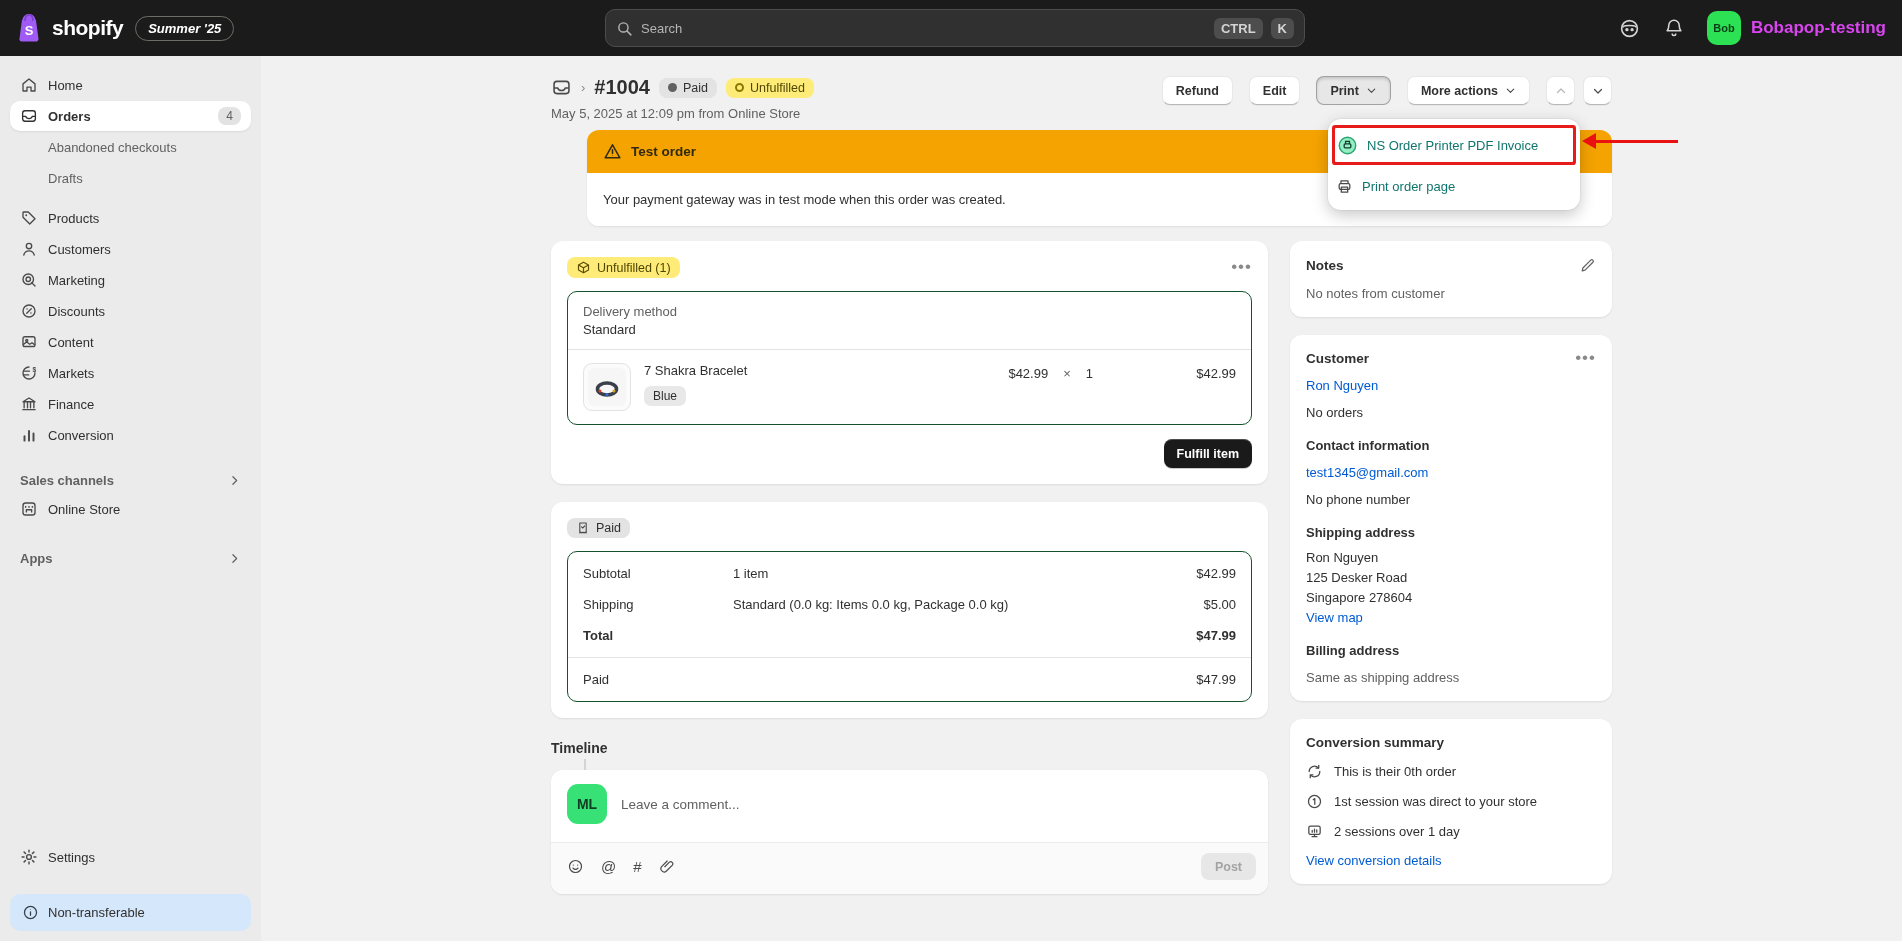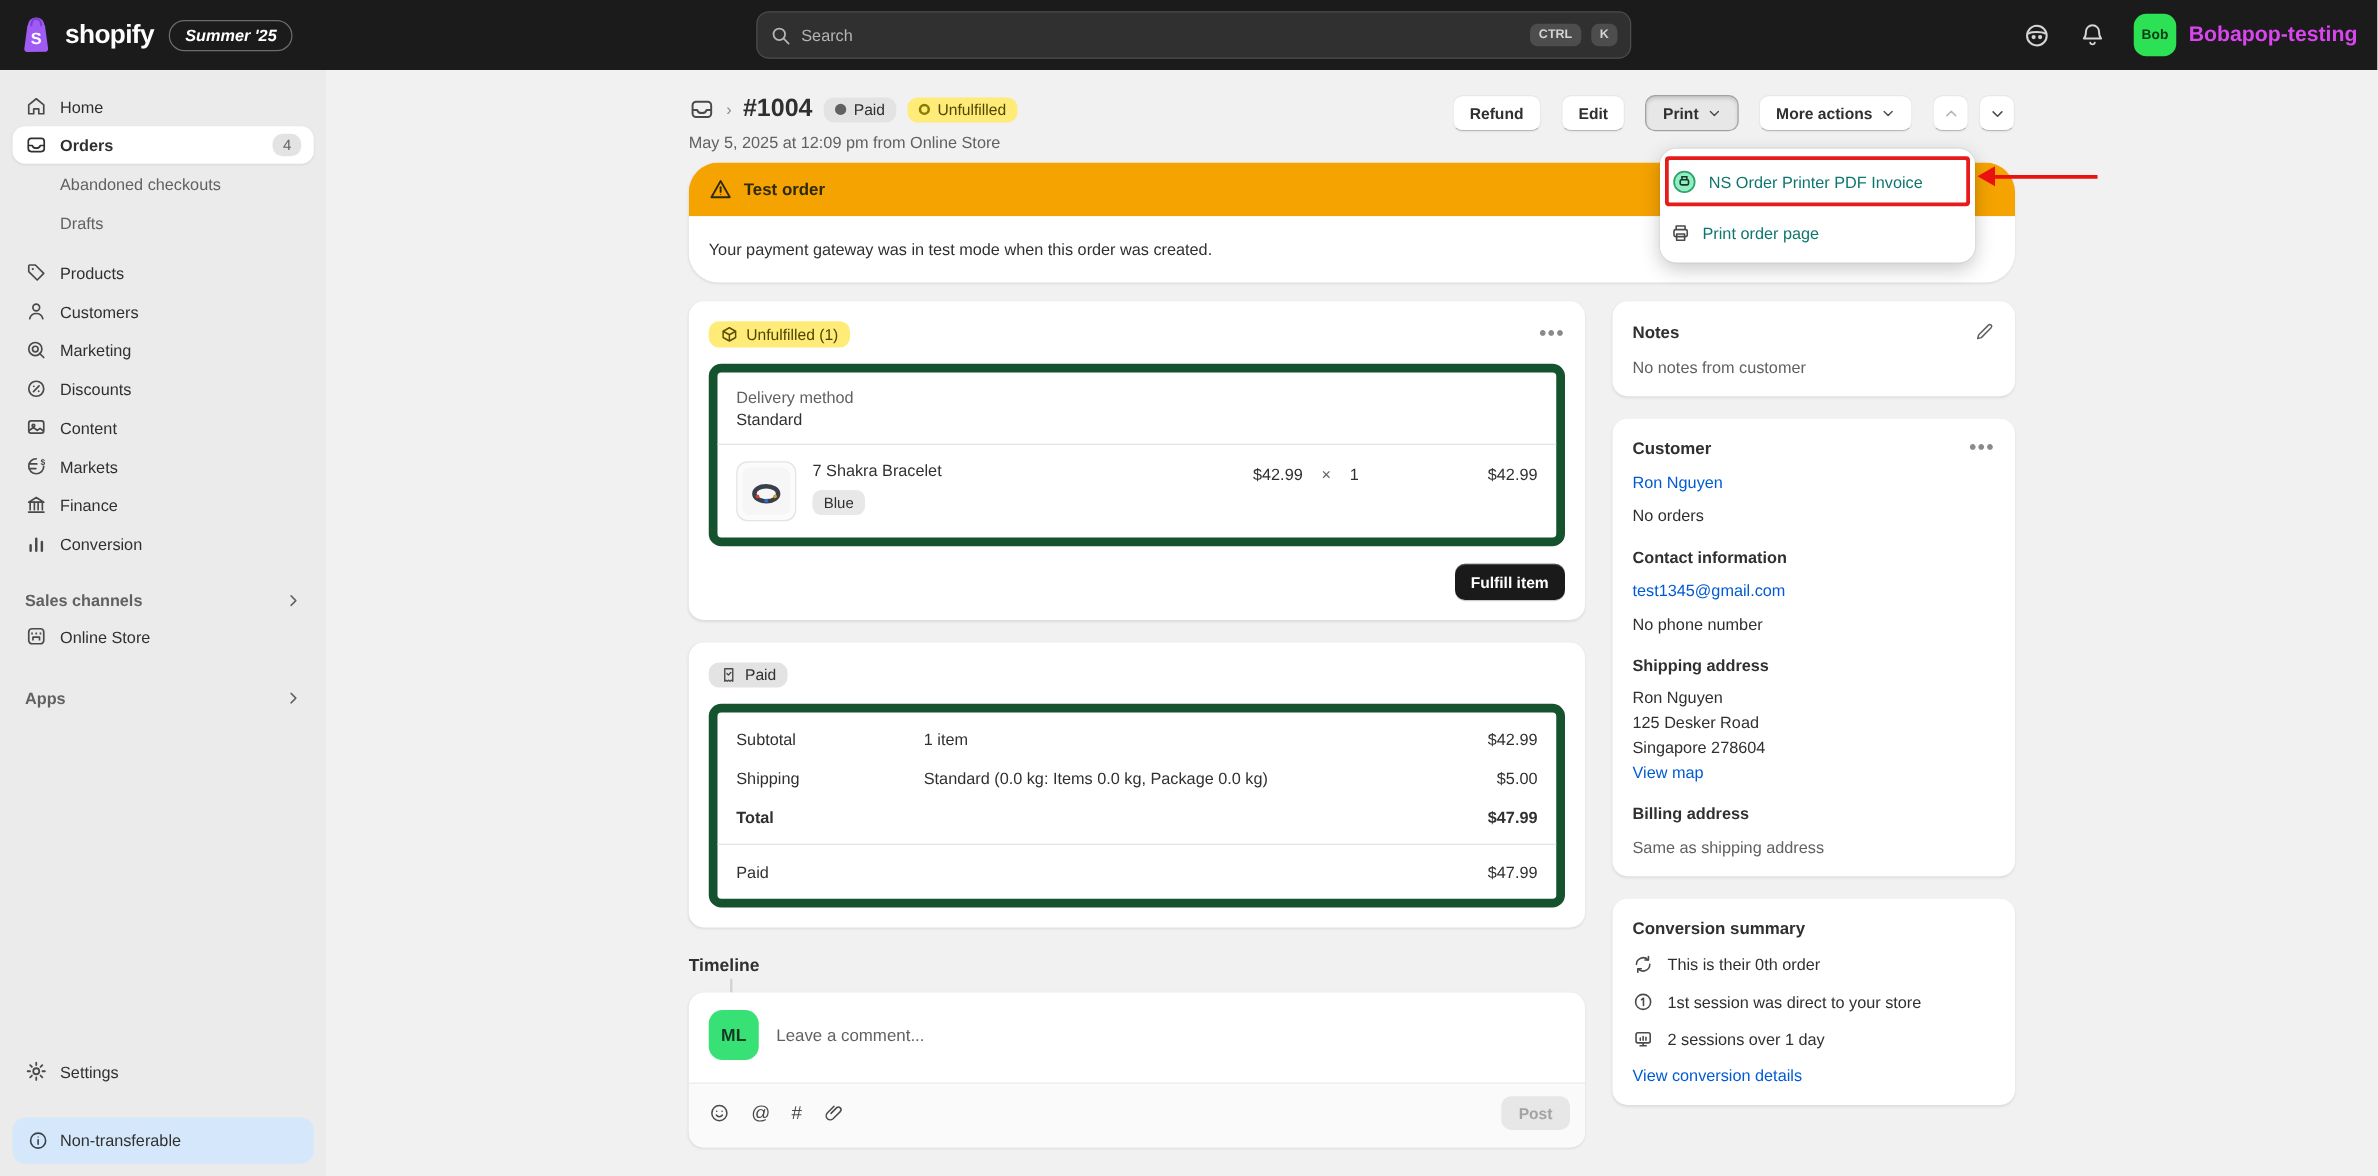--- a/index.html
+++ b/index.html
@@ -7,21 +7,21 @@
   body { font-family:"Liberation Sans", sans-serif; font-size:13px; color:#303030; background:#f1f1f1; position:relative; }
 
   
   .topbar { position:absolute; top:0; left:0; width:1902px; height:56px; background:#1b1b1b; display:flex; align-items:center; padding:0 14px; z-index:100; }
   .logo-wrap { display:flex; align-items:center; gap:8px; }
   .logo-word { color:#fff; font-size:21px; font-weight:700; letter-spacing:-0.5px; }
   .version-pill { margin-left:12px; border:1.5px solid #6d6c66; border-radius:999px; padding:4px 12px; color:#fff; font-size:13px; font-style:italic; font-weight:700; }
   .search-bar { position:absolute; left:605px; top:9px; width:700px; height:38px; background:#303030; border:1px solid #4d4d4d; border-radius:10px; display:flex; align-items:center; padding:0 10px; gap:8px; }
   .search-bar input { flex:1; background:transparent; border:none; outline:none; color:#e3e3e3; font-size:13px; font-family:inherit; }
   .search-bar input::placeholder { color:#b5b5b5; }
-  .kbd { background:#4d4d4d; color:#d4d4d4; border-radius:6px; font-size:10px; font-weight:700; padding:4px 7px; line-height:1; }
+  .kbd { background:#4d4d4d; color:#d4d4d4; border-radius:6px; font-size:13px; font-weight:700; padding:4px 7px; line-height:1; }
   .tb-right { margin-left:auto; display:flex; align-items:center; gap:22px; padding-right:2px; }
   .tb-icon { color:#d4d4d4; display:flex; }
   .user-chip { display:flex; align-items:center; gap:10px; cursor:pointer; }
   .avatar { width:34px; height:34px; border-radius:10px; background:#2ce254; color:#073d17; font-size:11px; font-weight:700; display:flex; align-items:center; justify-content:center; }
   .store-name { color:#d946ef; font-weight:700; font-size:17px; }
 
   
   .sidebar { position:absolute; top:56px; left:0; bottom:0; width:261px; background:#ebebeb; padding:14px 10px 10px; display:flex; flex-direction:column; }
   .nav-item { height:30px; margin-bottom:1px; display:flex; align-items:center; gap:10px; padding:0 10px; border-radius:10px; color:#303030; cursor:pointer; }
   .nav-item .ic { color:#4a4a4a; flex:0 0 auto; }
@@ -53,36 +53,36 @@
 
   .oh-actions { display:flex; align-items:center; gap:16px; }
   .btn { height:29px; display:inline-flex; align-items:center; gap:7px; padding:0 13px; background:#fff; border:1px solid rgba(0,0,0,.09); border-bottom-color:rgba(0,0,0,.28); border-radius:8px; font-size:12.5px; font-weight:700; color:#303030; cursor:pointer; box-shadow:0 1px 0 rgba(0,0,0,.04); }
   .btn.pressed { background:#e7e7e7; border-color:rgba(0,0,0,.3); box-shadow:inset 0 2px 3px rgba(0,0,0,.14); }
   .btn-square { width:29px; padding:0; justify-content:center; }
   .btn-square.disabled { color:#b5b5b5; cursor:default; }
   .chev { display:flex; color:#4a4a4a; }
   .oh-actions .pair { display:flex; gap:8px; }
 
   
-  .banner { margin-top:9px; border-radius:24px; overflow:hidden; box-shadow:0 1px 2px rgba(0,0,0,.08); }
+  .banner { margin-top:9px; border-radius:12px; overflow:hidden; box-shadow:0 1px 2px rgba(0,0,0,.08);margin-left:36px; }
   .banner-head { background:#f5a300; display:flex; align-items:center; gap:9px; padding:12px 16px; color:#2e2a16; }
   .banner-title { font-weight:700; font-size:13.5px; color:#302a10; }
   .banner-body { background:#fff; padding:19px 16px; color:#303030; }
 
   
   .columns { display:flex; gap:22px; margin-top:15px; align-items:flex-start; }
   .col-left { width:717px; display:flex; flex-direction:column; }
   .col-right { width:322px; display:flex; flex-direction:column; gap:18px; }
   .card { background:#fff; border-radius:12px; box-shadow:0 1px 2px rgba(26,26,26,.09); padding:16px; }
   .card-head { display:flex; align-items:center; justify-content:space-between; }
   .card-title { font-size:13.5px; font-weight:700; }
   .dots-btn { color:#8a8a8a; font-size:17px; letter-spacing:1px; line-height:0.4; cursor:pointer; }
   .icon-link { color:#616161; cursor:pointer; display:flex; }
 
-  .inner-box { border:7px solid #14532d; border-radius:10px; margin-top:13px; }
+  .inner-box { border:1px solid #14532d; border-radius:10px; margin-top:13px; }
   .delivery-sec { padding:12px 15px; }
   .muted { color:#616161; }
   .delivery-val { margin-top:3px; }
   .divider { border-top:1px solid #e3e3e3; }
 
   .prod-row { display:flex; align-items:flex-start; padding:13px 15px; gap:13px; }
   .thumb { width:48px; height:48px; border:1px solid #e3e3e3; border-radius:9px; background:#fbfbfb; display:flex; align-items:center; justify-content:center; }
   .prod-info { flex:1; }
   .prod-name { color:#303030; cursor:pointer; }
   .variant-pill { display:inline-block; margin-top:8px; background:#e8e8e8; border-radius:7px; padding:3px 9px; font-size:12px; color:#303030; }

